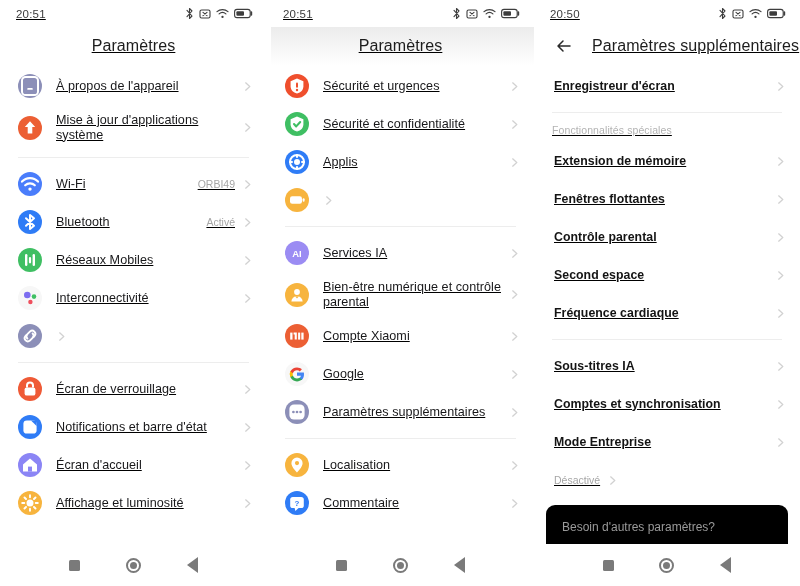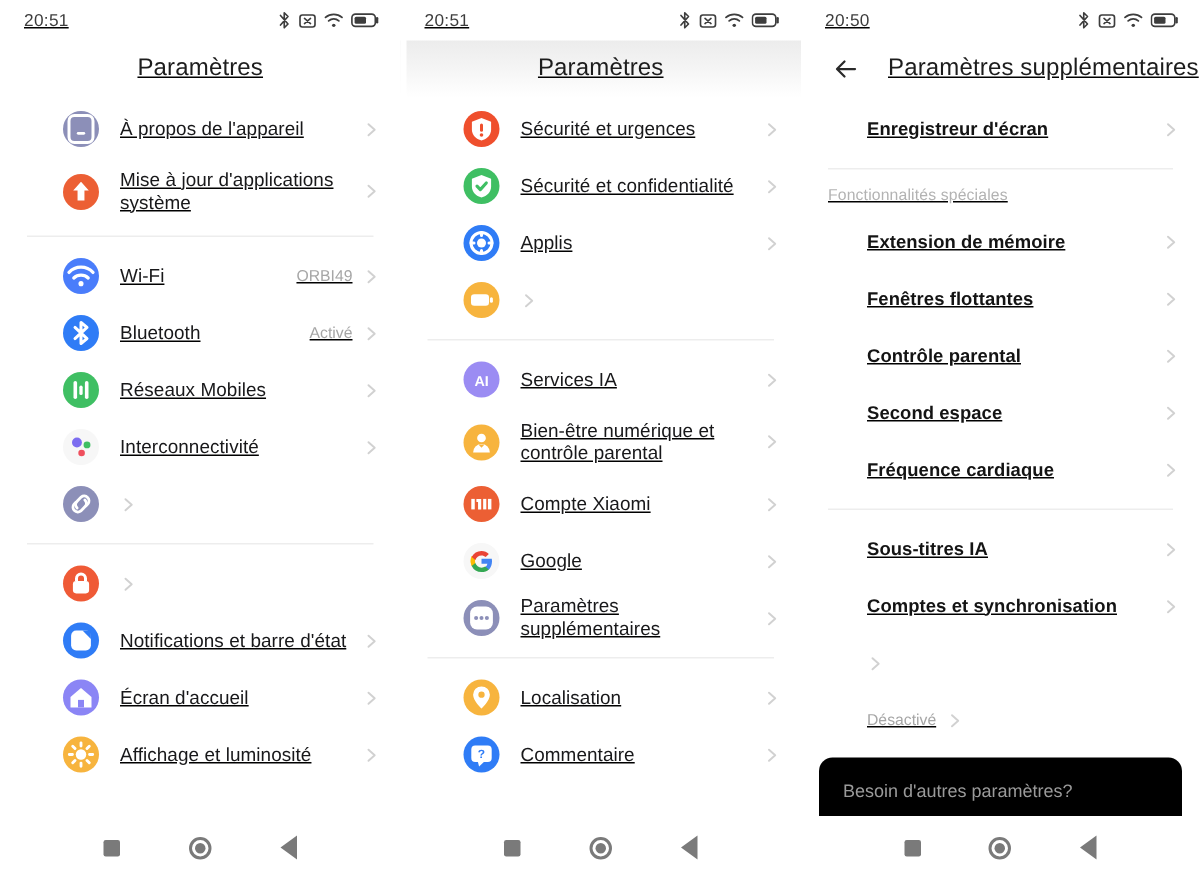--- a/index.html
+++ b/index.html
@@ -47,21 +47,20 @@
   .titlebar.withback { justify-content: flex-start; padding-left: 20px; gap: 18px; }
   .titlebar.withback .title { font-size: 16px; }
   .backarrow { width: 20px; height: 20px; display:block; flex:0 0 20px; }
 
   
   .list { flex: 1 1 auto; overflow: hidden; padding-top: 2px; }
   .row {
     display: flex; align-items: center;
     padding: 0 14px 0 18px;
     min-height: 38px;
-    margin-left: 24px;
   }
   .row.tall { min-height: 45px; }
   .icon {
     width: 24px; height: 24px; flex: 0 0 24px;
     margin-right: 14px; border-radius: 12px;
     display: flex; align-items: center; justify-content: flex-start;
     position: relative;
   }
   .label {
     flex: 1 1 auto; font-size: 12.6px; color: #18181a;
@@ -248,20 +247,21 @@
           </span>
         </div>
         <div class="divider"></div>
         <div class="row">
           <span class="icon" style="background:#ef5a36">
             <svg width="24" height="24" viewBox="0 0 24 24">
               <rect x="6.6" y="10.4" width="10.8" height="8.2" rx="2.2" fill="white"></rect>
               <path d="M9 10.4 V8.6 a3 3 0 0 1 6 0 v1.8" fill="none" stroke="white" stroke-width="2"></path>
             </svg>
           </span>
+          <span class="label">Écran de verrouillage</span>
           <span class="chev">
             <svg viewBox="0 0 12 12">
               <path d="M4 2 L8.5 6 L4 10" fill="none" stroke="#9a9a9a" stroke-width="1.4" stroke-linecap="round" stroke-linejoin="round"></path>
             </svg>
           </span>
         </div>
         <div class="row">
           <span class="icon" style="background:#2f7cf6">
             <svg width="24" height="24" viewBox="0 0 24 24">
               <rect x="5.4" y="5.4" width="13.2" height="13.2" rx="3.4" fill="white"></rect>
@@ -633,20 +633,21 @@
         </div>
         <div class="row plain">
           <span class="label bold">Comptes et synchronisation</span>
           <span class="chev">
             <svg viewBox="0 0 12 12">
               <path d="M4 2 L8.5 6 L4 10" fill="none" stroke="#9a9a9a" stroke-width="1.4" stroke-linecap="round" stroke-linejoin="round"></path>
             </svg>
           </span>
         </div>
         <div class="row plain">
+          <span class="label bold">Mode Entreprise</span>
           <span class="chev">
             <svg viewBox="0 0 12 12">
               <path d="M4 2 L8.5 6 L4 10" fill="none" stroke="#9a9a9a" stroke-width="1.4" stroke-linecap="round" stroke-linejoin="round"></path>
             </svg>
           </span>
         </div>
         <div class="row plain">
           <span class="value">Désactivé</span>
           <span class="chev">
             <svg viewBox="0 0 12 12">

